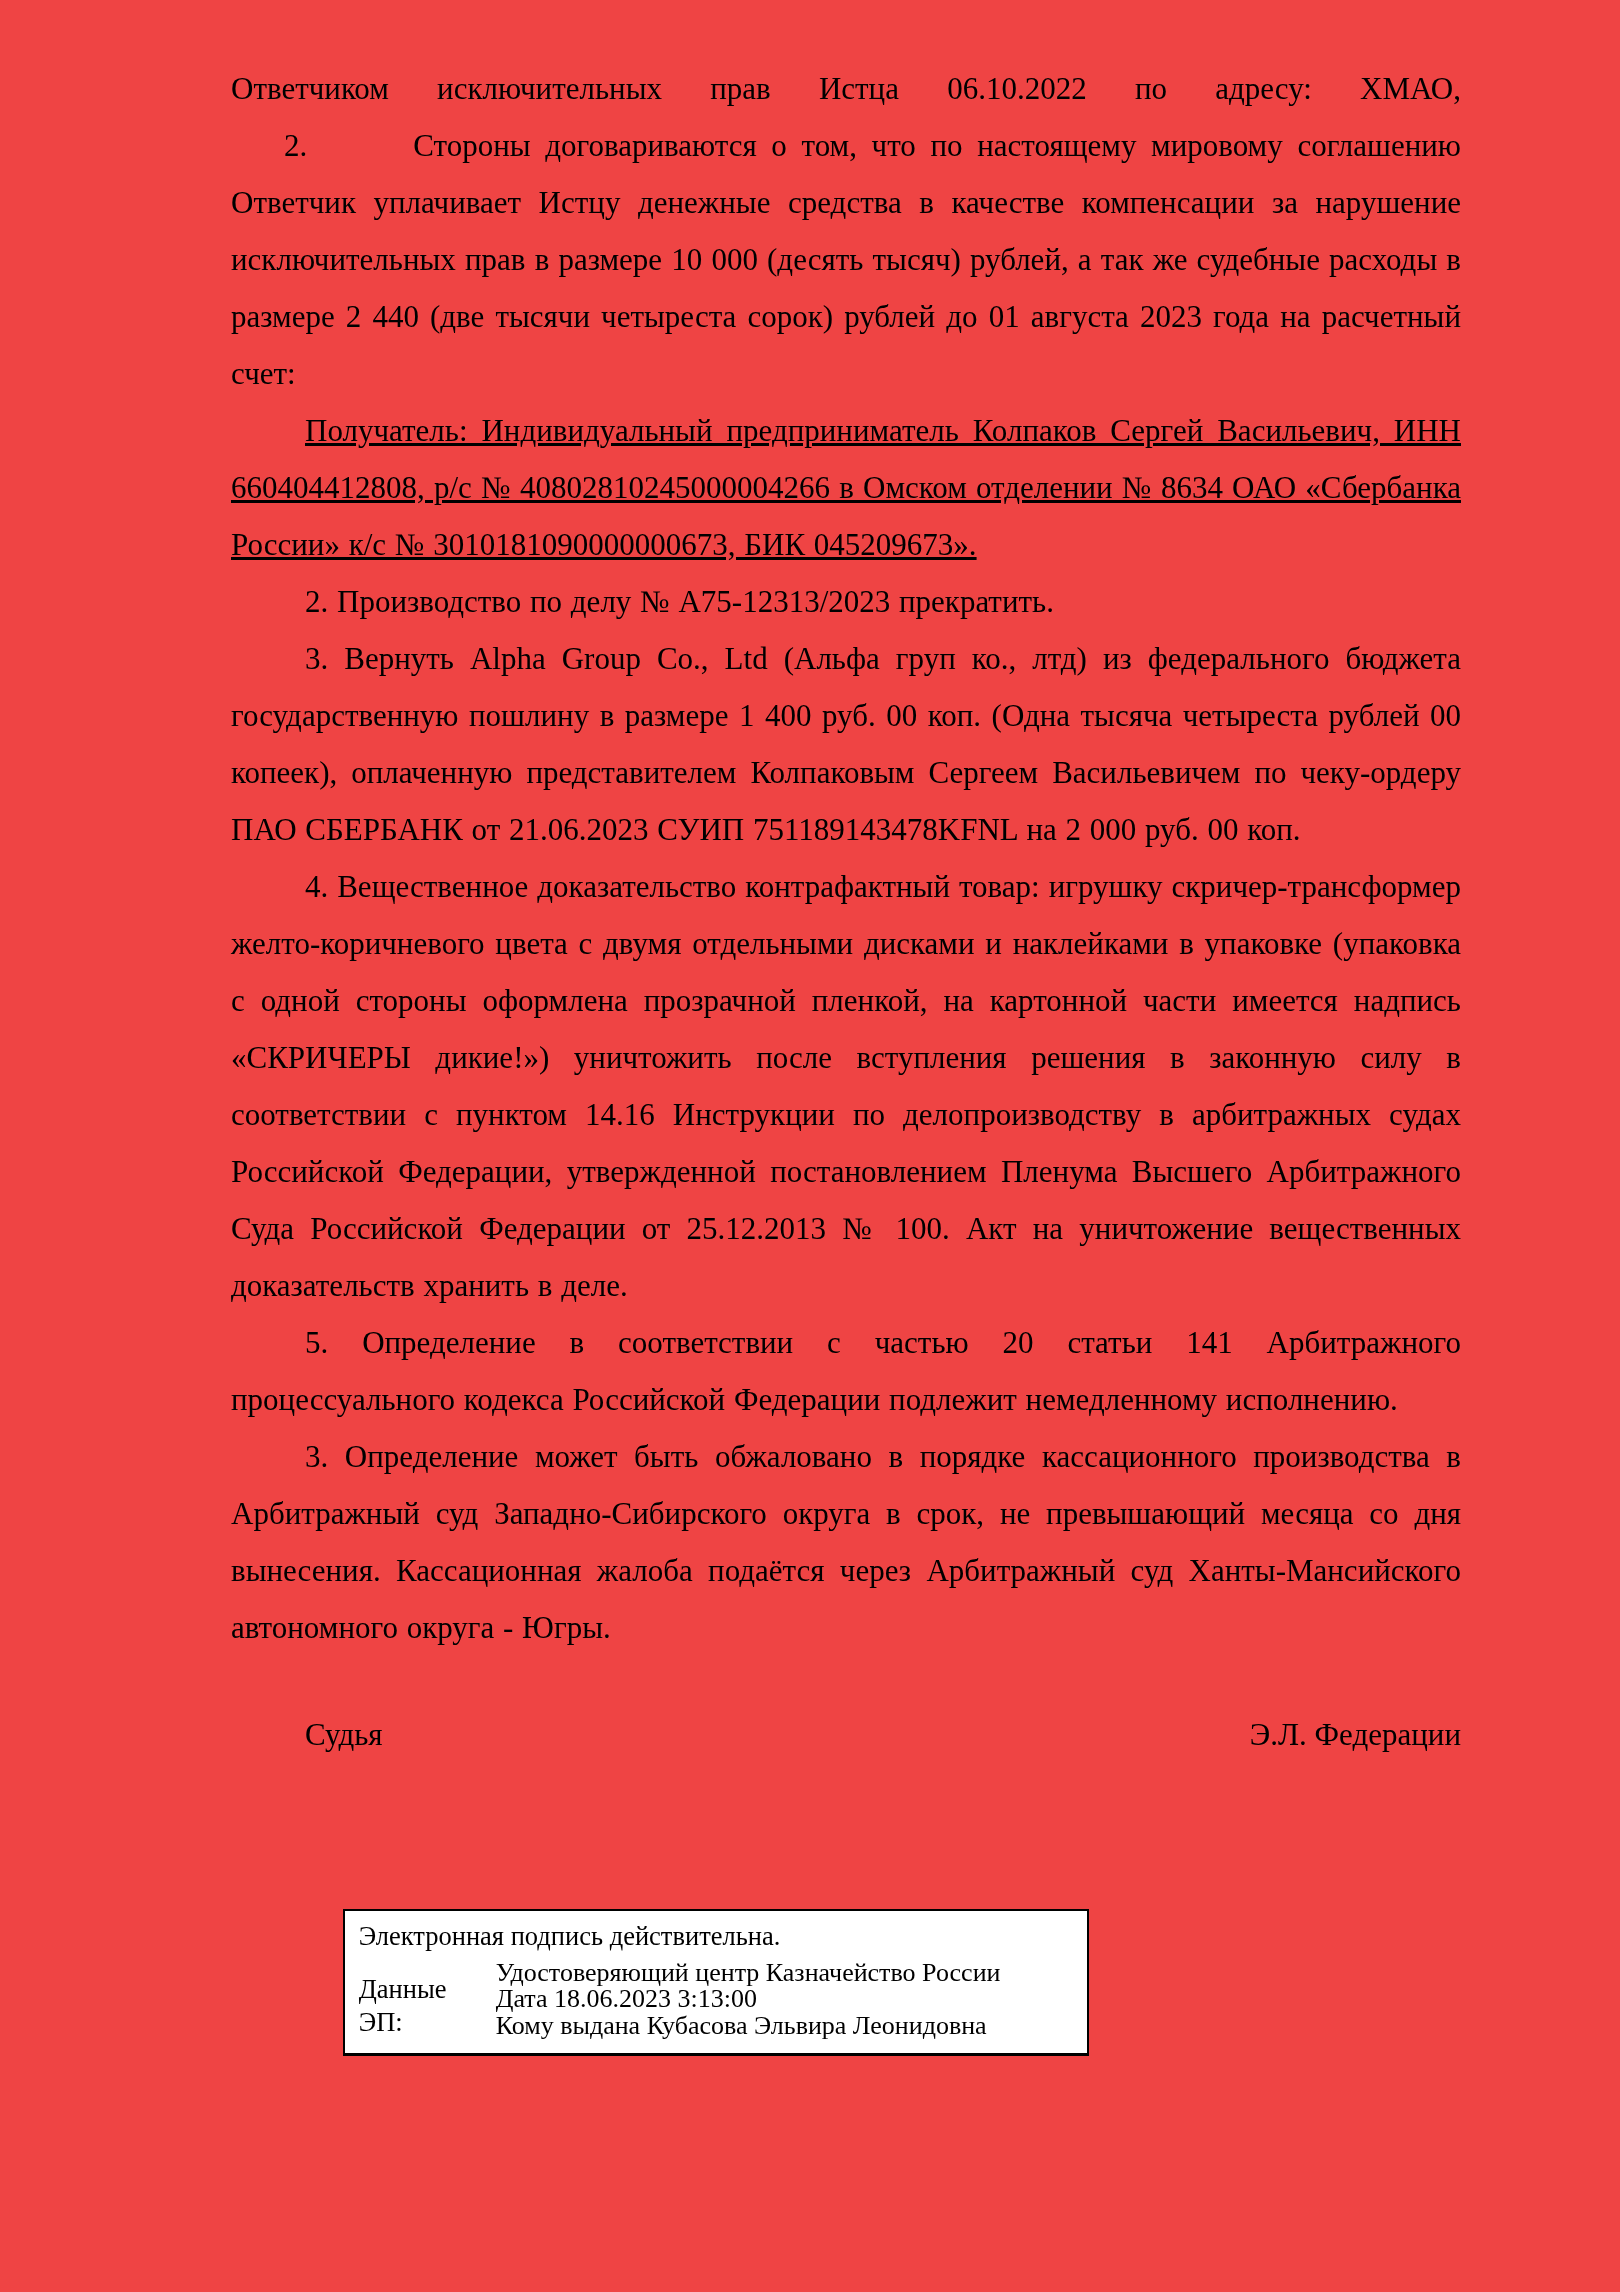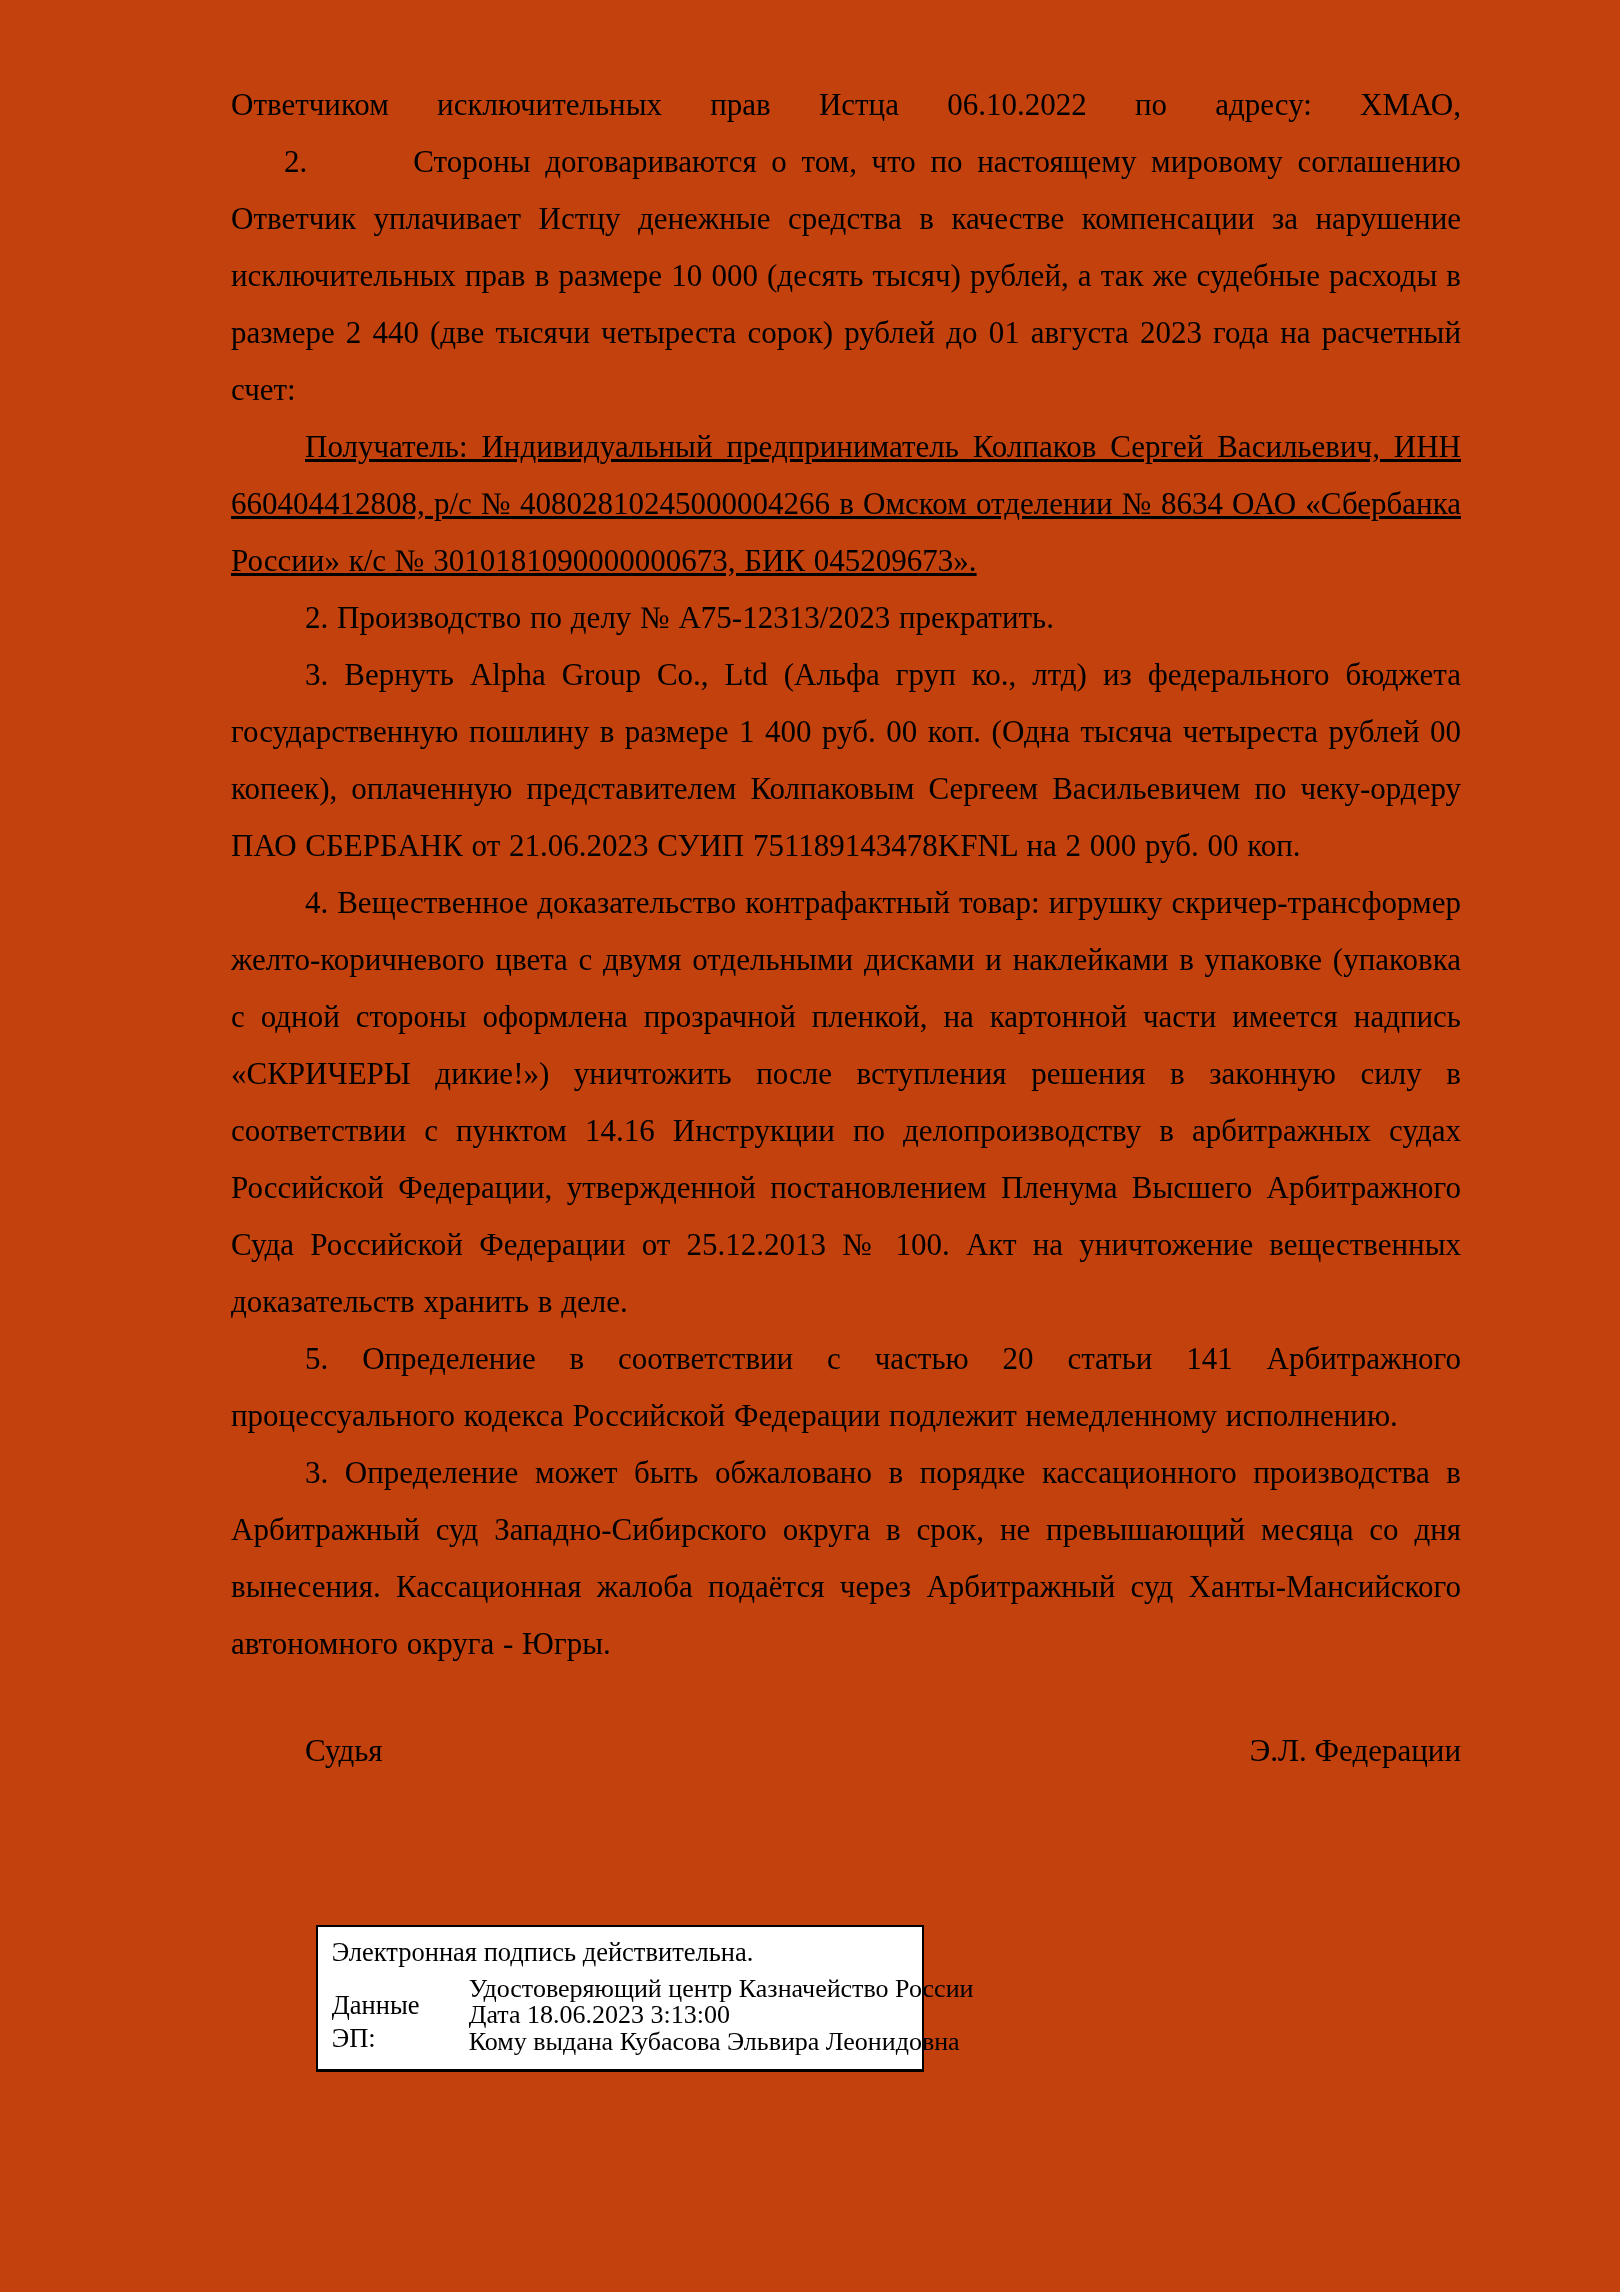--- a/index.html
+++ b/index.html
@@ -12,22 +12,22 @@
     height: 2293px;
     position: relative;
     font-family: "Liberation Serif", "DejaVu Serif", serif;
     color: #000000;
     overflow: hidden;
   }
   .page {
     box-sizing: border-box;
     width: 1620px;
     height: 2293px;
-    padding: 76px 159px 0 231px;
-    background: #c2410c;
+    padding: 60px 159px 0 231px;
+    background: #ef4444;
   }
   .page p {
     margin: 0;
     font-size: 31px;
     line-height: 57px;
     text-align: justify;
     word-spacing: 1px;
   }
   
   .p-intro {
@@ -44,22 +44,22 @@
     justify-content: space-between;
     margin-top: 50px;
     font-size: 31px;
     line-height: 57px;
   }
   .sig-role { padding-left: 74px; }
 
   .stamp {
     box-sizing: border-box;
     margin-top: 146px;
-    margin-left: 85px;
-    width: 608px;
+    margin-left: 112px;
+    width: 746px;
     border: 2px solid #000000;
     border-bottom-width: 3.9px;
     padding: 7.8px 15.7px 13.7px 13.7px;
     background: #ffffff;
   }
   .stamp-valid {
     font-size: 26.5px;
     line-height: 35px;
   }
   .stamp-row {

